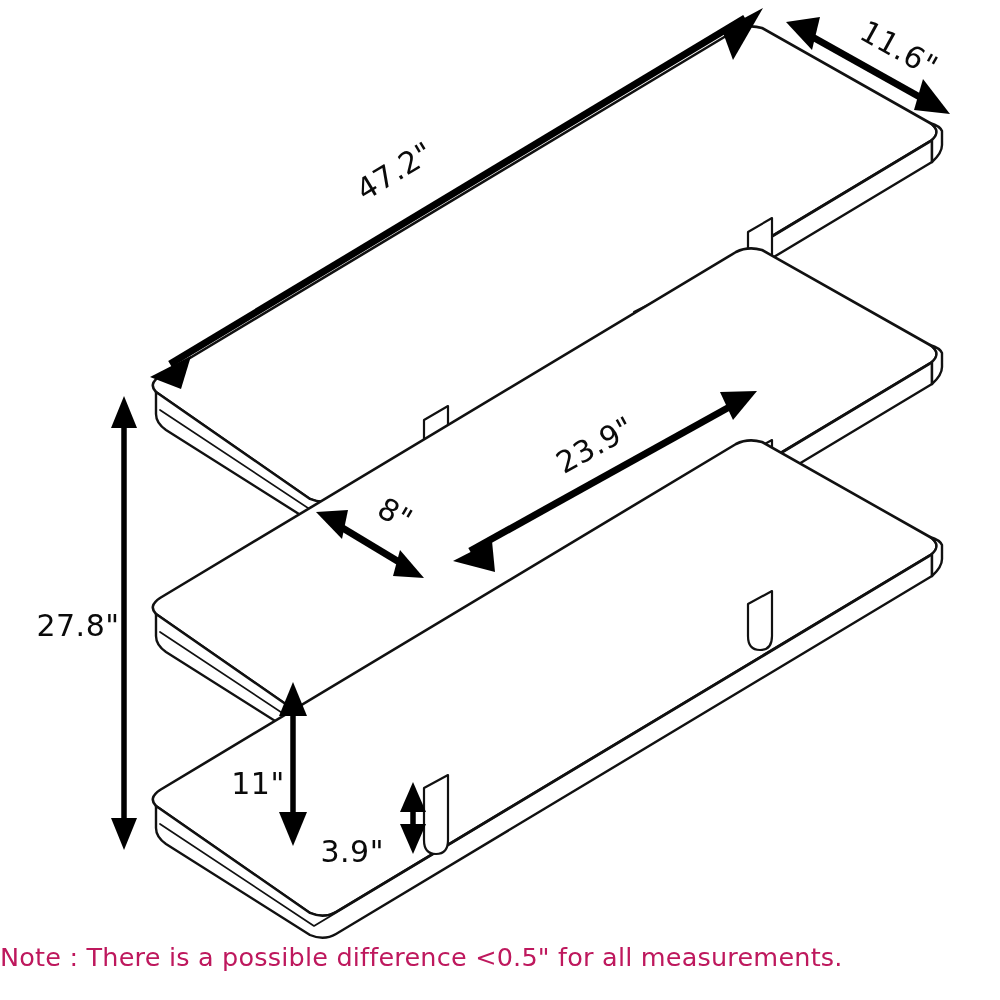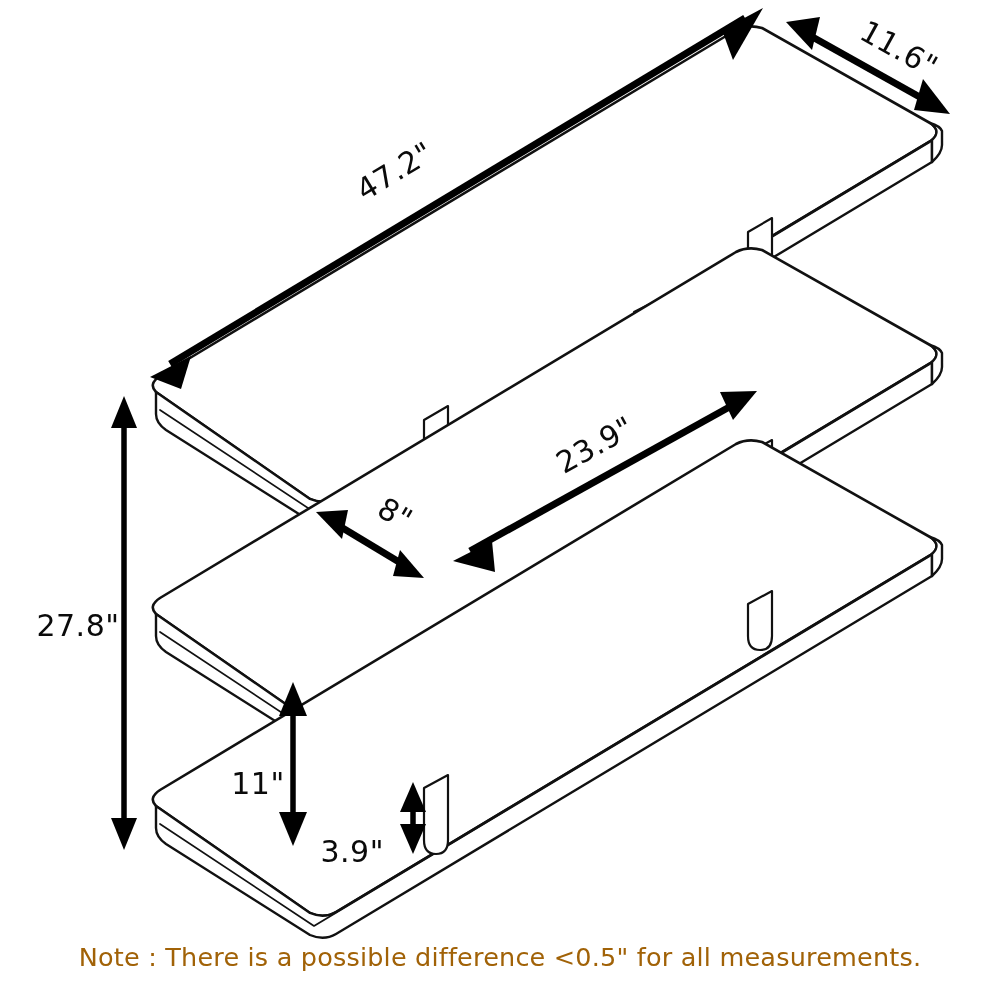--- a/index.html
+++ b/index.html
@@ -17,23 +17,23 @@
   .legstub{fill:#ffffff;stroke:#111111;stroke-width:2.1;stroke-linejoin:round;stroke-linecap:round;}
   .dimline{stroke:#000000;stroke-width:7;stroke-linecap:butt;}
   .dimline-thin{stroke:#000000;stroke-width:5.5;stroke-linecap:butt;}
   .arrowhead{fill:#000000;}
   .dimtext{
     font-family:"DejaVu Sans","Liberation Sans",sans-serif;
     font-size:30px;fill:#0a0a0a;
     letter-spacing:0.5px;
   }
   .note{
-    position:absolute;left:0;top:942px;width:1000px;text-align:center;
+    position:absolute;left:0;top:942px;width:1000px;
     font-family:"DejaVu Sans","Liberation Sans",sans-serif;
-    font-size:25.5px;color:#a16207;letter-spacing:0.2px;white-space:nowrap;
+    font-size:25.5px;color:#be185d;letter-spacing:0.2px;white-space:nowrap;
   }
 </style>
 </head>
 <body>
 
 <div id="stage">
 
   <svg id="drawing" viewBox="0 0 1000 1000">
 
     <defs>

